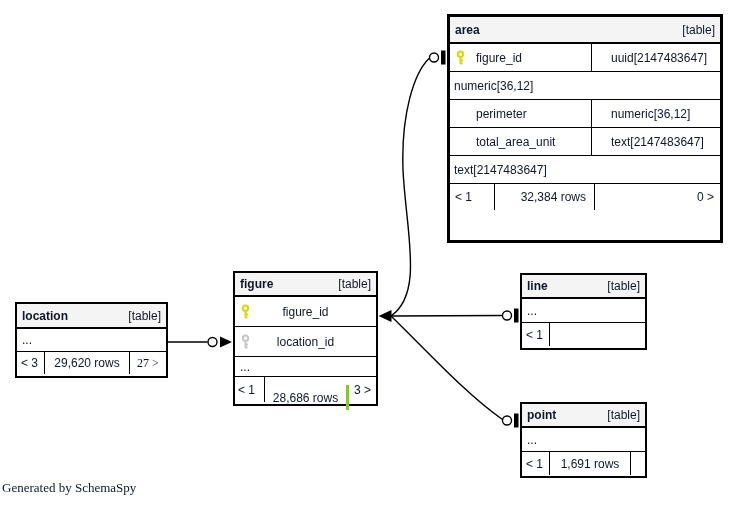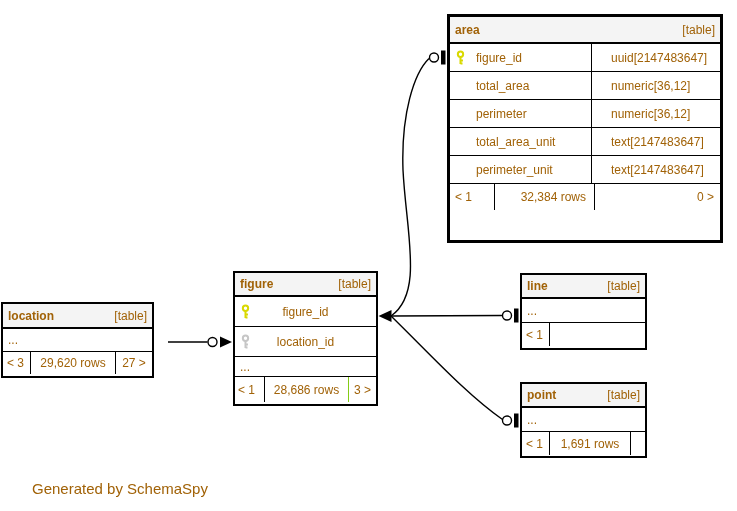--- a/index.html
+++ b/index.html
@@ -1,18 +1,18 @@
 <!DOCTYPE html>
 <html><head>
 <meta charset="utf-8">
 <style>
   html,body { margin:0; padding:0; background:#fff; }
   .canvas {
     position:relative; width:737px; height:511px; background:#ffffff;
-    font-family:"Liberation Sans", sans-serif; font-size:12px; color:#a16207;
+    font-family:"Liberation Sans", sans-serif; font-size:12px; color:#0f172a;
     overflow:hidden;
   }
   svg.edges { position:absolute; left:0; top:0; z-index:0; }
   .tbl {
     position:absolute; border:2px solid #000; background:#fff;
     box-sizing:border-box; z-index:1;
   }
   .tbl.focal { border-width:3px; }
   .tbl-head {
     display:flex; align-items:center; justify-content:space-between;
@@ -34,40 +34,40 @@
   #tbl-area .f-mid   { width:100px; border-right:1px solid #000; justify-content:flex-end; padding-right:8px; }
   #tbl-area .f-right { flex:1; justify-content:flex-end; padding-right:6px; }
   .key-ico { position:absolute; left:5px; top:50%; transform:translateY(-50%); line-height:0; }
   
   #tbl-figure { left:233px; top:271px; width:145px; height:135px; }
   #tbl-figure .tbl-head { height:24px; }
   .fig-colrow { height:30px; position:relative; justify-content:center; }
   .fig-ellipsis { height:20px; padding-left:5px; }
   #tbl-figure .footer { height:25px; display:flex; }
   #tbl-figure .f-left  { width:30px; border-right:1px solid #000; padding-left:3px; }
-  #tbl-figure .f-mid   { flex:1; border-right:1px solid #84cc16; justify-content:center; }
+  #tbl-figure .f-mid   { flex:1; border-right:3px solid #84cc16; justify-content:center;margin-top:8px; }
   #tbl-figure .f-right { width:27px; justify-content:center; }
   
-  #tbl-location { left:1px; top:302px; width:153px; height:76px; }
+  #tbl-location { left:15px; top:302px; width:153px; height:76px; }
   #tbl-location .tbl-head { height:25px; }
   #tbl-location .ellipsis { height:23px; padding-left:5px; }
   #tbl-location .footer { height:22px; display:flex; }
   #tbl-location .f-left  { width:28px; border-right:1px solid #000; padding-left:4px; }
   #tbl-location .f-mid   { flex:1; border-right:1px solid #000; justify-content:center; }
-  #tbl-location .f-right { width:36px; justify-content:center; }
+  #tbl-location .f-right { width:36px; justify-content:center;font-family:Liberation Serif, serif; }
   
   #tbl-line  { left:520px; top:273px; width:127px; height:77px;text-align:right; }
-  #tbl-point { left:520px; top:382px; width:127px; height:76px; }
+  #tbl-point { left:520px; top:402px; width:127px; height:76px; }
   .small .tbl-head { height:24px; }
   .small .ellipsis { height:24px; padding-left:5px; }
   .small .footer { height:23px; display:flex; }
   .small .f-left  { width:28px; border-right:1px solid #000; padding-left:4px; }
   .small .f-mid   { width:81px; border-right:1px solid #000; justify-content:center; }
   .small .f-right { flex:1; }
-  .generated { position:absolute; left:32px; top:480px; font-size:15px; }
+  .generated { position:absolute; left:2px; top:480px; font-size:13px;font-family:Liberation Serif, serif; }
 </style>
 </head>
 <body>
 
 <div class="canvas">
 
   <svg class="edges" width="737" height="511">
     <g fill="none" stroke="#000" stroke-width="1.4">
 
       <path d="M168,342 H207.5"></path>
@@ -109,41 +109,35 @@
                 <circle cx="6" cy="4.4" r="2.9"></circle>
                 <path d="M6 7.3 L6 15 M6 11.2 h2.7 M6 14.4 h2.2"></path>
               </g>
             </svg>
         </span>
         <span>figure_id</span>
       </div>
       <div class="cell area-type">uuid[2147483647]</div>
     </div>
     <div class="row">
-      <div class="cell area-name">
-          <span>total_area</span>
-        </div>
       <div class="cell area-type">numeric[36,12]</div>
     </div>
     <div class="row">
       <div class="cell area-name">
           <span>perimeter</span>
         </div>
       <div class="cell area-type">numeric[36,12]</div>
     </div>
     <div class="row">
       <div class="cell area-name">
           <span>total_area_unit</span>
         </div>
       <div class="cell area-type">text[2147483647]</div>
     </div>
     <div class="row">
-      <div class="cell area-name">
-          <span>perimeter_unit</span>
-        </div>
       <div class="cell area-type">text[2147483647]</div>
     </div>
     <div class="footer">
       <div class="cell f-left">&lt; 1</div>
       <div class="cell f-mid">32,384 rows</div>
       <div class="cell f-right">0 &gt;</div>
     </div>
   </div>
 
   <div class="tbl" id="tbl-figure">

